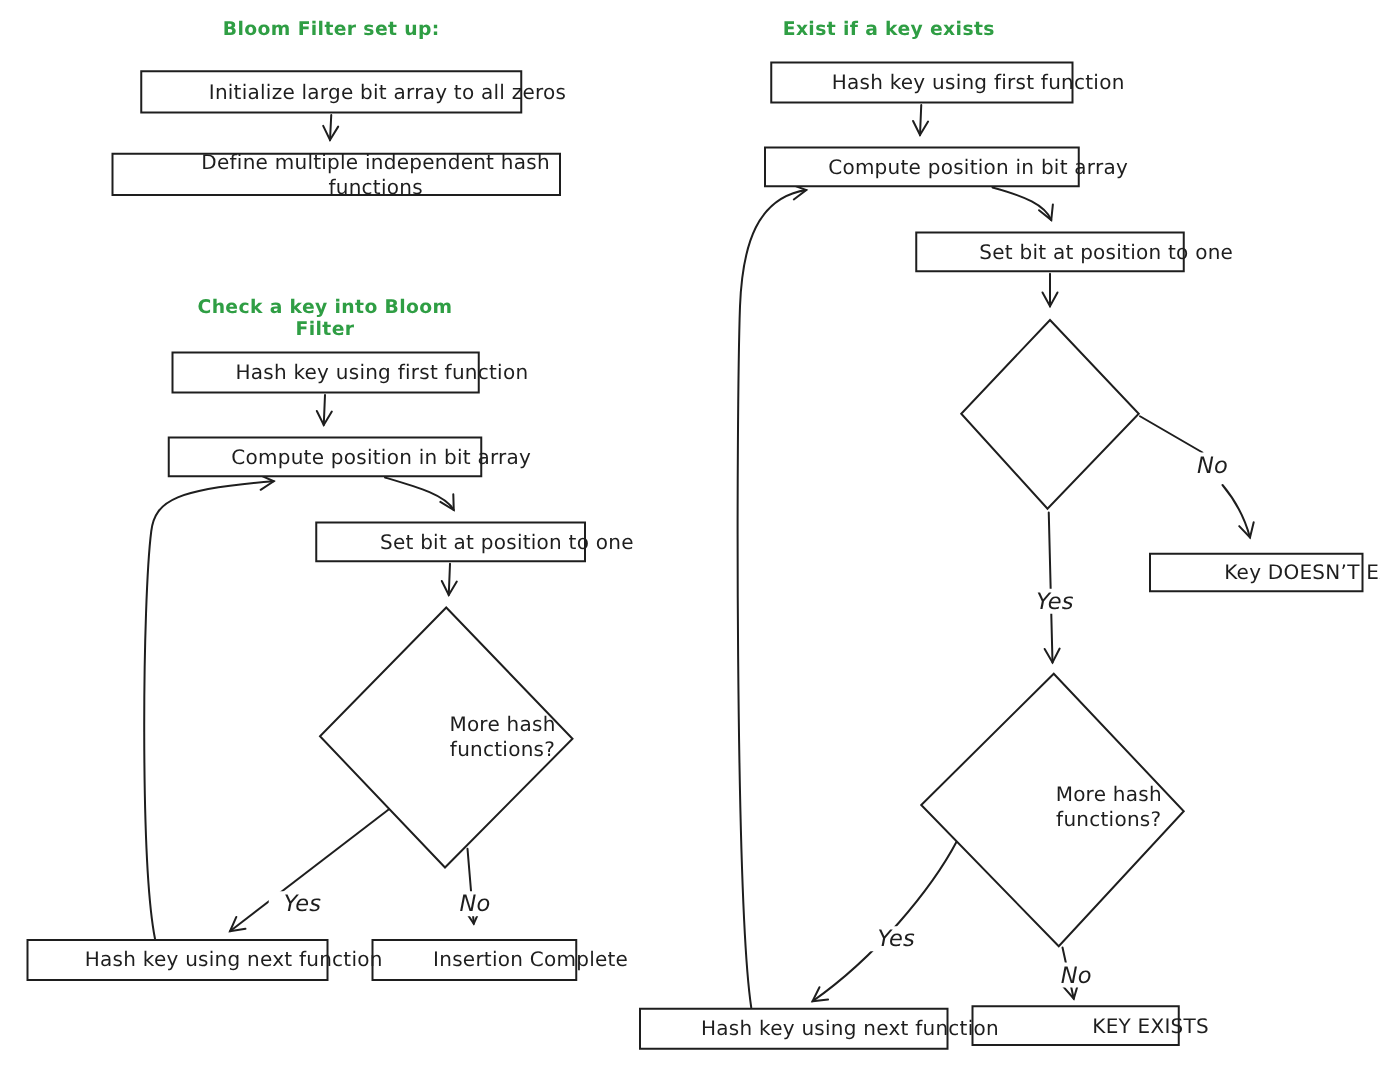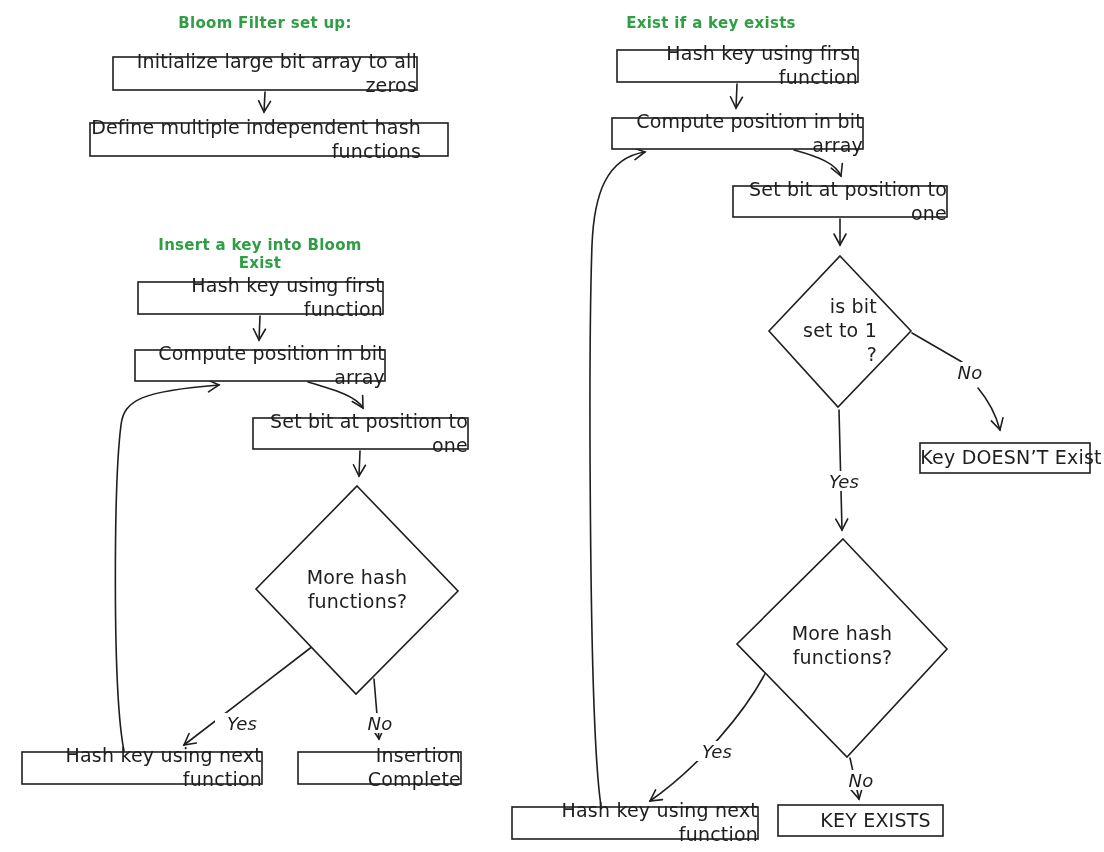--- a/index.html
+++ b/index.html
@@ -15,22 +15,22 @@
     font-family:"DejaVu Sans","Liberation Sans",sans-serif;
     color:var(--ink);
     overflow:hidden;
   }
   svg.layer{position:absolute;left:0;top:0;}
   .edge{stroke:var(--ink);stroke-width:1.6;fill:none;stroke-linecap:round;stroke-linejoin:round;}
   .shape{stroke:var(--ink);stroke-width:1.6;fill:var(--bg);}
   .ah{stroke:var(--ink);stroke-width:1.6;fill:none;stroke-linecap:round;}
   .node-label{
     position:absolute;display:flex;align-items:center;justify-content:center;
-    text-align:right;font-size:19px;line-height:1.25;color:var(--ink);
-    white-space:pre-line;letter-spacing:0.2px;
+    text-align:center;font-size:16px;line-height:1.25;color:var(--ink);
+    white-space:pre-line;letter-spacing:0.2px;margin-left:45px;
   }
   .section-title{
     position:absolute;display:flex;align-items:center;justify-content:center;
     text-align:center;font-size:15px;color:var(--green);letter-spacing:0.3px;
     font-weight:600;
   }
   .flow-label{
     position:absolute;display:flex;align-items:center;justify-content:center;
     font-size:18px;color:var(--ink);background:var(--bg);padding:0 3px;
     letter-spacing:0.2px;
@@ -82,42 +82,39 @@
     <rect class="shape" x="612" y="118" width="251" height="31"></rect>
     <rect class="shape" x="733" y="186" width="214" height="31"></rect>
     <polygon class="shape" points="840,256 911,331 838,407 769,331"></polygon>
     <rect class="shape" x="920" y="443" width="170" height="30"></rect>
     <polygon class="shape" points="843,539 947,649 847,757 737,644"></polygon>
     <rect class="shape" x="512" y="807" width="246" height="32"></rect>
     <rect class="shape" x="778" y="805" width="165" height="31"></rect>
   </svg>
 
   <div class="section-title" style="left:113px;top:12px;width:304px;height:22px">Bloom Filter set up:</div>
-  <div class="section-title" style="left:135px;top:243px;width:250px;height:22px">Insert a key into Bloom Exist</div>
+  <div class="section-title" style="left:135px;top:243px;width:250px;height:22px">Check a key into Bloom Filter</div>
   <div class="section-title" style="left:586px;top:12px;width:250px;height:22px">Exist if a key exists</div>
 
   <div class="node-label" style="left:113px;top:57px;width:304px;height:33px">Initialize large bit array to all zeros</div>
   <div class="node-label" style="left:90px;top:123px;width:331px;height:33px">Define multiple independent hash functions</div>
 
   <div class="node-label" style="left:138px;top:282px;width:245px;height:32px">Hash key using first function</div>
   <div class="node-label" style="left:135px;top:350px;width:250px;height:31px">Compute position in bit array</div>
   <div class="node-label" style="left:253px;top:418px;width:215px;height:31px">Set bit at position to one</div>
   <div class="node-label" style="left:277px;top:570px;width:160px;height:40px">More hash
 functions?</div>
   <div class="node-label" style="left:22px;top:752px;width:240px;height:32px">Hash key using next function</div>
   <div class="node-label" style="left:298px;top:752px;width:163px;height:32px">Insertion Complete</div>
   <div class="flow-label" style="left:215px;top:713px;width:48px;height:20px">Yes</div>
   <div class="flow-label" style="left:355px;top:713px;width:44px;height:20px">No</div>
 
   <div class="node-label" style="left:617px;top:50px;width:241px;height:32px">Hash key using first function</div>
   <div class="node-label" style="left:612px;top:118px;width:251px;height:31px">Compute position in bit array</div>
   <div class="node-label" style="left:733px;top:186px;width:214px;height:31px">Set bit at position to one</div>
-  <div class="node-label" style="left:790px;top:302px;width:100px;height:58px">is bit
-set to 1
-?</div>
   <div class="node-label" style="left:920px;top:443px;width:182px;height:30px">Key DOESN’T Exist</div>
   <div class="node-label" style="left:762px;top:626px;width:160px;height:40px">More hash
 functions?</div>
   <div class="node-label" style="left:512px;top:807px;width:246px;height:32px">Hash key using next function</div>
   <div class="node-label" style="left:778px;top:805px;width:195px;height:31px">KEY EXISTS</div>
   <div class="flow-label" style="left:945px;top:362px;width:44px;height:20px">No</div>
   <div class="flow-label" style="left:817px;top:471px;width:48px;height:20px">Yes</div>
   <div class="flow-label" style="left:690px;top:741px;width:48px;height:20px">Yes</div>
   <div class="flow-label" style="left:836px;top:770px;width:44px;height:20px">No</div>
 

